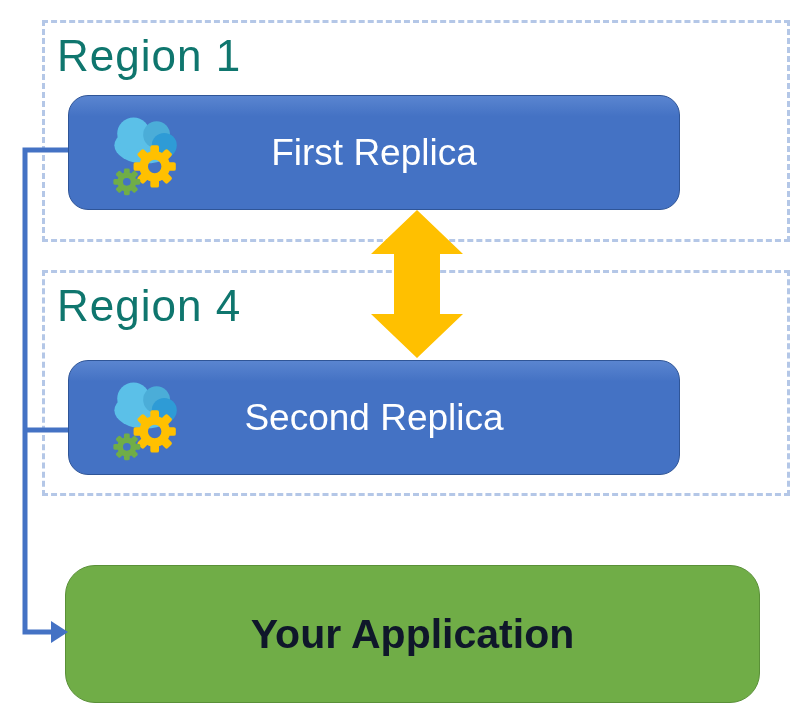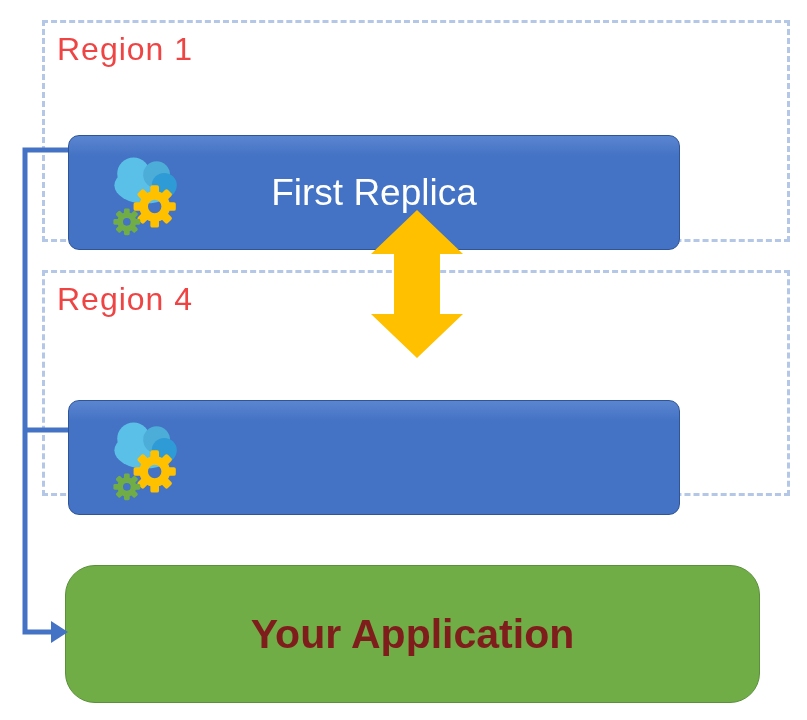--- a/index.html
+++ b/index.html
@@ -20,38 +20,37 @@
     border: 3px dashed #b4c7e7;
     box-sizing: border-box;
     background: transparent;
   }
   .region-1 { left: 42px; top: 20px;  width: 748px; height: 222px; }
   .region-2 { left: 42px; top: 270px; width: 748px; height: 226px; }
   .region-label {
     position: absolute;
     left: 12px;
     top: 8px;
-    font-size: 32px;
-    color: #ef4444;
+    font-size: 44px;
+    color: #0f766e;
     letter-spacing: 1px;
     white-space: nowrap;
   }
   .replica {
     position: absolute;
     left: 68px;
     width: 612px;
     height: 115px;
     background: linear-gradient(180deg, #5a85d0 0%, #4472c4 18%, #4472c4 100%);
     border: 1px solid #2f5597;
-    border-radius: 11px;
+    border-radius: 20px;
     box-sizing: border-box;
     display: flex;
     align-items: center;
     justify-content: center;
-    margin-top: 40px;
   }
   .replica-1 { top: 95px; }
   .replica-2 { top: 360px; }
   .replica-label {
     color: #ffffff;
     font-size: 37px;
     font-weight: 400;
     white-space: nowrap;
   }
   .node-icon {
@@ -70,21 +69,21 @@
     height: 138px;
     background: #70ad47;
     border: 1px solid #5a9038;
     border-radius: 30px;
     box-sizing: border-box;
     display: flex;
     align-items: center;
     justify-content: center;
   }
   .application-label {
-    color: #7f1d1d;
+    color: #0f172a;
     font-size: 41px;
     font-weight: 700;
     white-space: nowrap;
     text-align: center;
   }
   .overlay-svg {
     position: absolute;
     left: 0;
     top: 0;
     width: 807px;
@@ -169,20 +168,21 @@
           <rect x="-3" y="-14" width="6" height="7" rx="1.5" transform="rotate(90)"></rect>
           <rect x="-3" y="-14" width="6" height="7" rx="1.5" transform="rotate(135)"></rect>
           <rect x="-3" y="-14" width="6" height="7" rx="1.5" transform="rotate(180)"></rect>
           <rect x="-3" y="-14" width="6" height="7" rx="1.5" transform="rotate(225)"></rect>
           <rect x="-3" y="-14" width="6" height="7" rx="1.5" transform="rotate(270)"></rect>
           <rect x="-3" y="-14" width="6" height="7" rx="1.5" transform="rotate(315)"></rect>
         </g>
         <path fill-rule="evenodd" d="M-10,0 a10,10 0 1,0 20,0 a10,10 0 1,0 -20,0 Z M-4,0 a4,4 0 1,0 8,0 a4,4 0 1,0 -8,0 Z"></path>
       </g>
     </svg>
+    <div class="replica-label">Second Replica</div>
   </div>
 
   <div class="application">
     <div class="application-label">Your Application</div>
   </div>
 
   <svg class="overlay-svg" viewBox="0 0 807 720">
 
     <polygon points="417,210 371,254 394,254 394,314 371,314 417,358 463,314 440,314 440,254 463,254" fill="#ffc000"></polygon>
 

